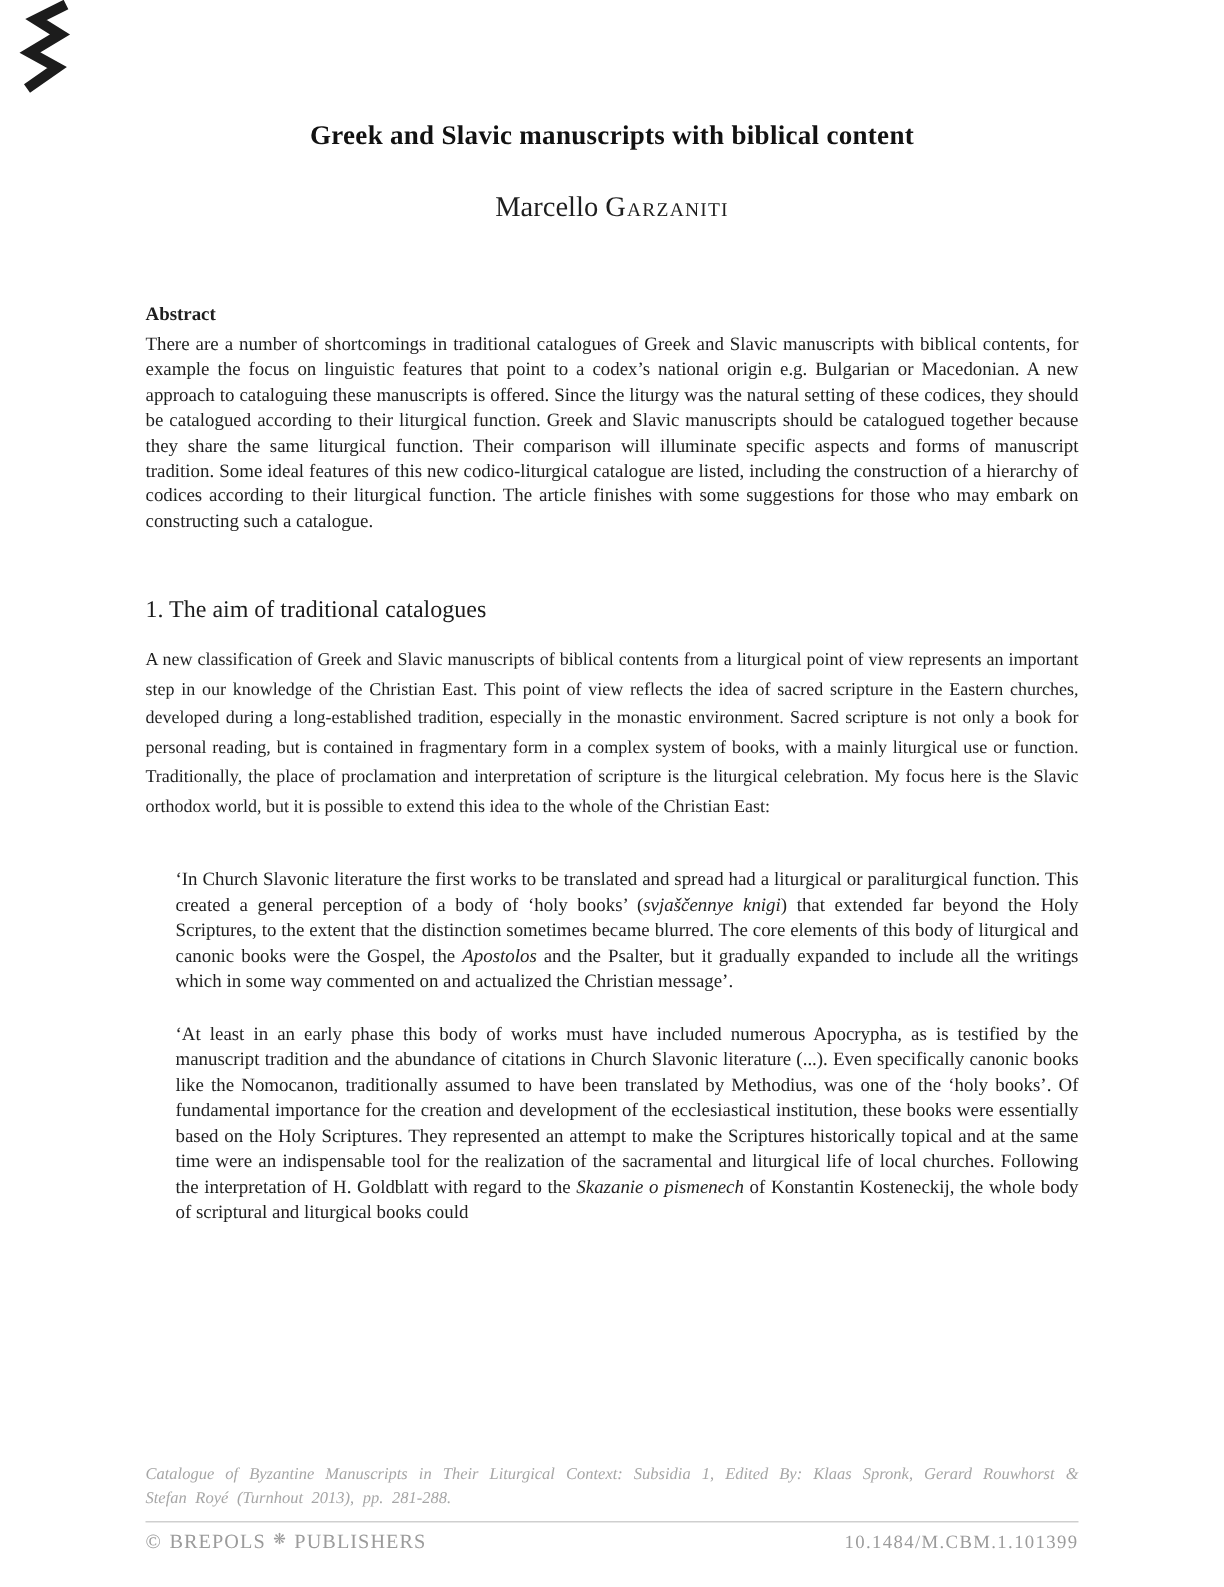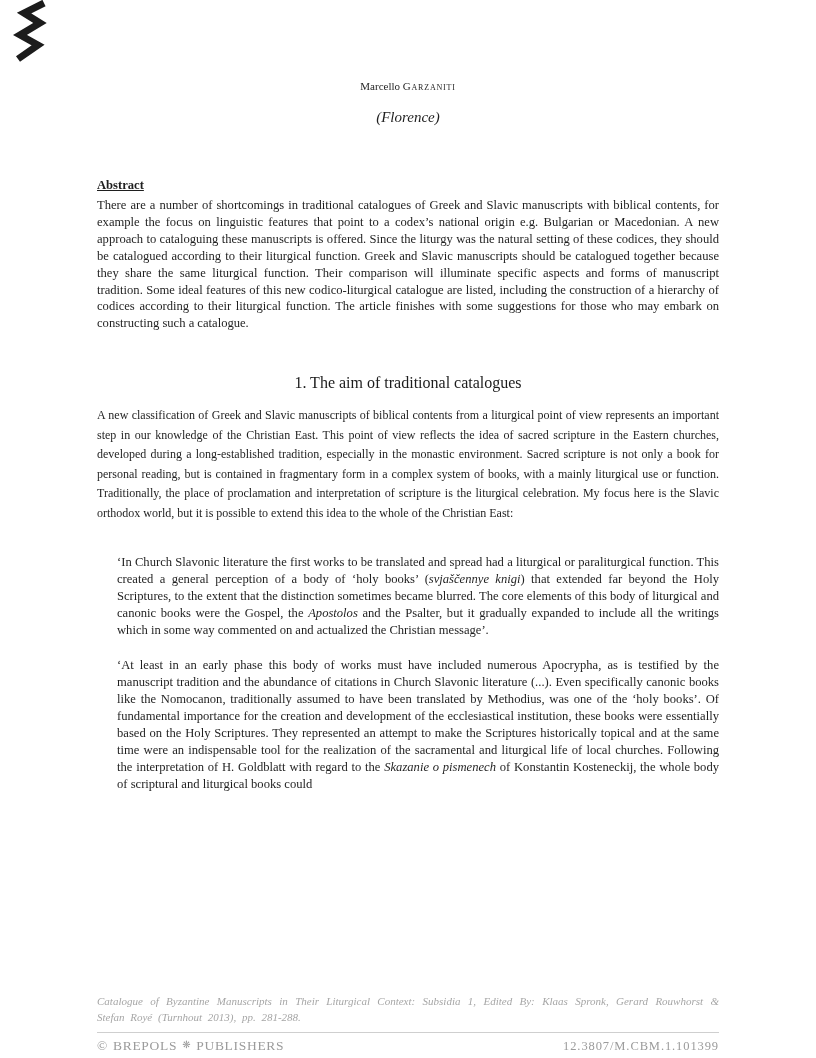--- a/index.html
+++ b/index.html
@@ -14,47 +14,47 @@
   .content { padding: 80px 97px 0 97px; }
 
   .title {
     margin: 0; font-size: 18px; font-weight: bold; text-align: center;
     color: #121212; letter-spacing: 0.2px;
   }
   .subtitle {
     margin: 27px 0 0 0; font-size: 16.5px; font-weight: normal;
     text-align: center; color: #1c1c1c;
   }
-  .author { font-size: 11px; text-align: center; }
+  .author { margin-top: 27px; font-size: 19px; text-align: center; }
   .author .sc { font-variant: small-caps; letter-spacing: 0.8px; }
   .affiliation { margin-top: 17px; font-size: 15px; font-style: italic; text-align: center; }
 
   .abstract { margin-top: 52px; }
-  .abstract-heading { margin: 0; font-size: 12.6px; font-weight: bold; text-decoration: underline; }
+  .abstract-heading { margin: 0; font-size: 12.6px; font-weight: bold; }
   .abstract-text {
     margin: 4px 0 0 0; font-size: 12.6px; line-height: 16.9px;
     text-align: justify;
   }
 
   .section-heading {
     margin: 42px 0 0 0; font-size: 16px; font-weight: normal;
-    text-align: center; color: #1c1c1c;
+    color: #1c1c1c;
   }
   .body-paragraph {
     margin: 14px 0 0 0; font-size: 12px; line-height: 19.5px;
     text-align: justify;
   }
   .quote {
     margin: 31px 0 0 20px; font-size: 12.6px; line-height: 17px;
     text-align: justify;
   }
   .quote + .quote { margin-top: 18px; }
   .it { font-style: italic; }
 
-  .page-footer { position: absolute; left: 97px; right: 97px; bottom: 4px; }
+  .page-footer { position: absolute; left: 97px; right: 97px; bottom: 22px; }
   .citation {
     margin: 0; font-size: 11px; line-height: 15.5px; font-style: italic;
     color: #a6a6a6; text-align: justify; word-spacing: 3px;
   }
   .footer-rule { border: 0; border-top: 1px solid #cfcfcf; margin: 7px 0 0 0; }
   .footer-row {
     display: flex; justify-content: space-between; align-items: center;
     margin-top: 5px; color: #9b9b9b;
   }
   .publisher { font-size: 13.5px; letter-spacing: 0.7px; display: flex; align-items: center; gap: 5px; }
@@ -65,27 +65,27 @@
 </style>
 </head>
 <body>
 
 <svg class="scan-artifact" width="42" height="66" viewBox="0 0 42 66" aria-hidden="true">
   <polyline points="36,3 16,13 32,23 12,35 30,45 10,59" fill="none" stroke="#1c1c1c" stroke-width="7"></polyline>
 </svg>
 
 <main class="content">
 
+  <h1 class="title">Greek and Slavic manuscripts with biblical content</h1>
 
 
   <div class="author">
     <span>Marcello </span><span class="sc">Garzaniti</span>
   </div>
 
-  <div class="affiliation">(Florence)</div>
 
   <section class="abstract">
     <h3 class="abstract-heading">Abstract</h3>
     <p class="abstract-text">There are a number of shortcomings in traditional catalogues of Greek and Slavic manuscripts with biblical contents, for example the focus on linguistic features that point to a codex’s national origin e.g. Bulgarian or Macedonian. A new approach to cataloguing these manuscripts is offered. Since the liturgy was the natural setting of these codices, they should be catalogued according to their liturgical function. Greek and Slavic manuscripts should be catalogued together because they share the same liturgical function. Their comparison will illuminate specific aspects and forms of manuscript tradition. Some ideal features of this new codico-liturgical catalogue are listed, including the construction of a hierarchy of codices according to their liturgical function. The article finishes with some suggestions for those who may embark on constructing such a catalogue.</p>
   </section>
 
   <h4 class="section-heading">1. The aim of traditional catalogues</h4>
 
   <p class="body-paragraph">A new classification of Greek and Slavic manuscripts of biblical contents from a liturgical point of view represents an important step in our knowledge of the Christian East. This point of view reflects the idea of sacred scripture in the Eastern churches, developed during a long-established tradition, especially in the monastic environment. Sacred scripture is not only a book for personal reading, but is contained in fragmentary form in a complex system of books, with a mainly liturgical use or function. Traditionally, the place of proclamation and interpretation of scripture is the liturgical celebration. My focus here is the Slavic orthodox world, but it is possible to extend this idea to the whole of the Christian East:</p>
 
@@ -98,15 +98,15 @@
 <footer class="page-footer">
   <p class="citation">Catalogue of Byzantine Manuscripts in Their Liturgical Context: Subsidia 1, Edited By: Klaas Spronk, Gerard Rouwhorst &amp; Stefan Royé (Turnhout 2013), pp. 281-288.</p>
   <hr class="footer-rule">
   <div class="footer-row">
     <div class="publisher">
       <span>©</span>
       <span>BREPOLS</span>
       <span class="mill">❋</span>
       <span>PUBLISHERS</span>
     </div>
-    <div class="doi">12.3807/M.CBM.1.101399</div>
+    <div class="doi">10.1484/M.CBM.1.101399</div>
   </div>
 </footer>
 
 </body></html>

